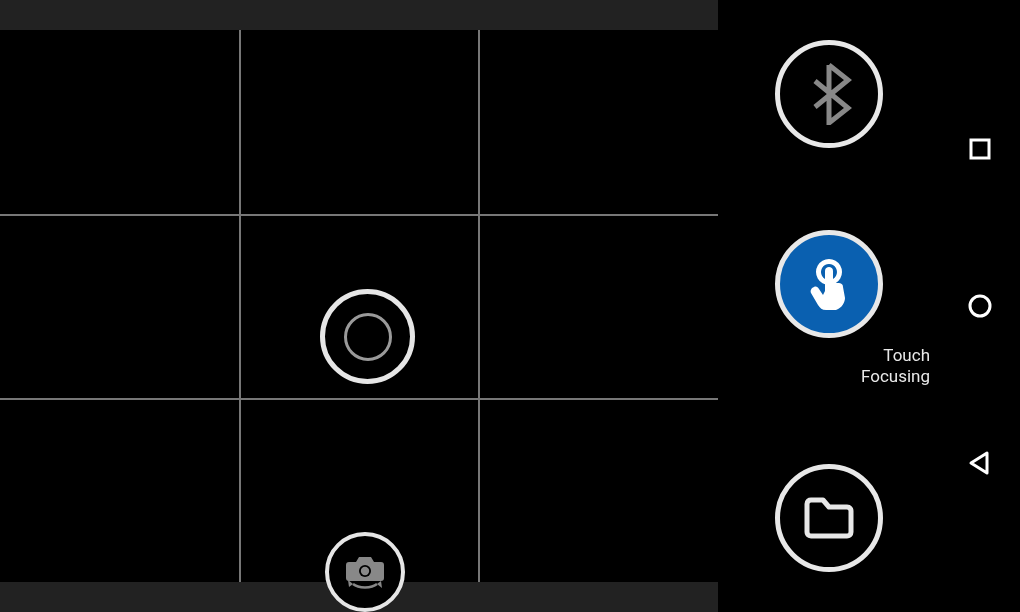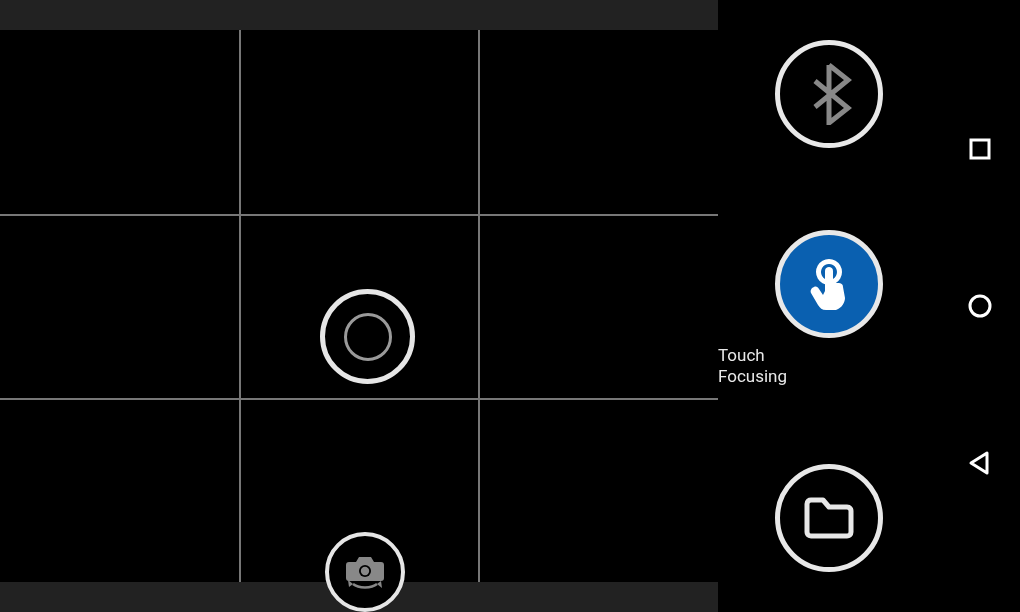--- a/index.html
+++ b/index.html
@@ -121,21 +121,21 @@
       justify-content: center;
     }
     .btn-bluetooth { top: 40px; background: #000; }
     .btn-touchfocus { top: 230px; background: #0a60b0; border-color: #e8e8e8; }
     .btn-files { top: 464px; background: #000; }
 
     .touch-label {
       position: absolute;
       top: 345px;
       left: 0; right: 10px;
-      text-align: left;
+      text-align: right;
       color: #e8e8e8;
       font-size: 17px;
       line-height: 21px;
       white-space: pre-line;
     }
 
     
     .navbar {
       position: absolute;
       left: 940px;

